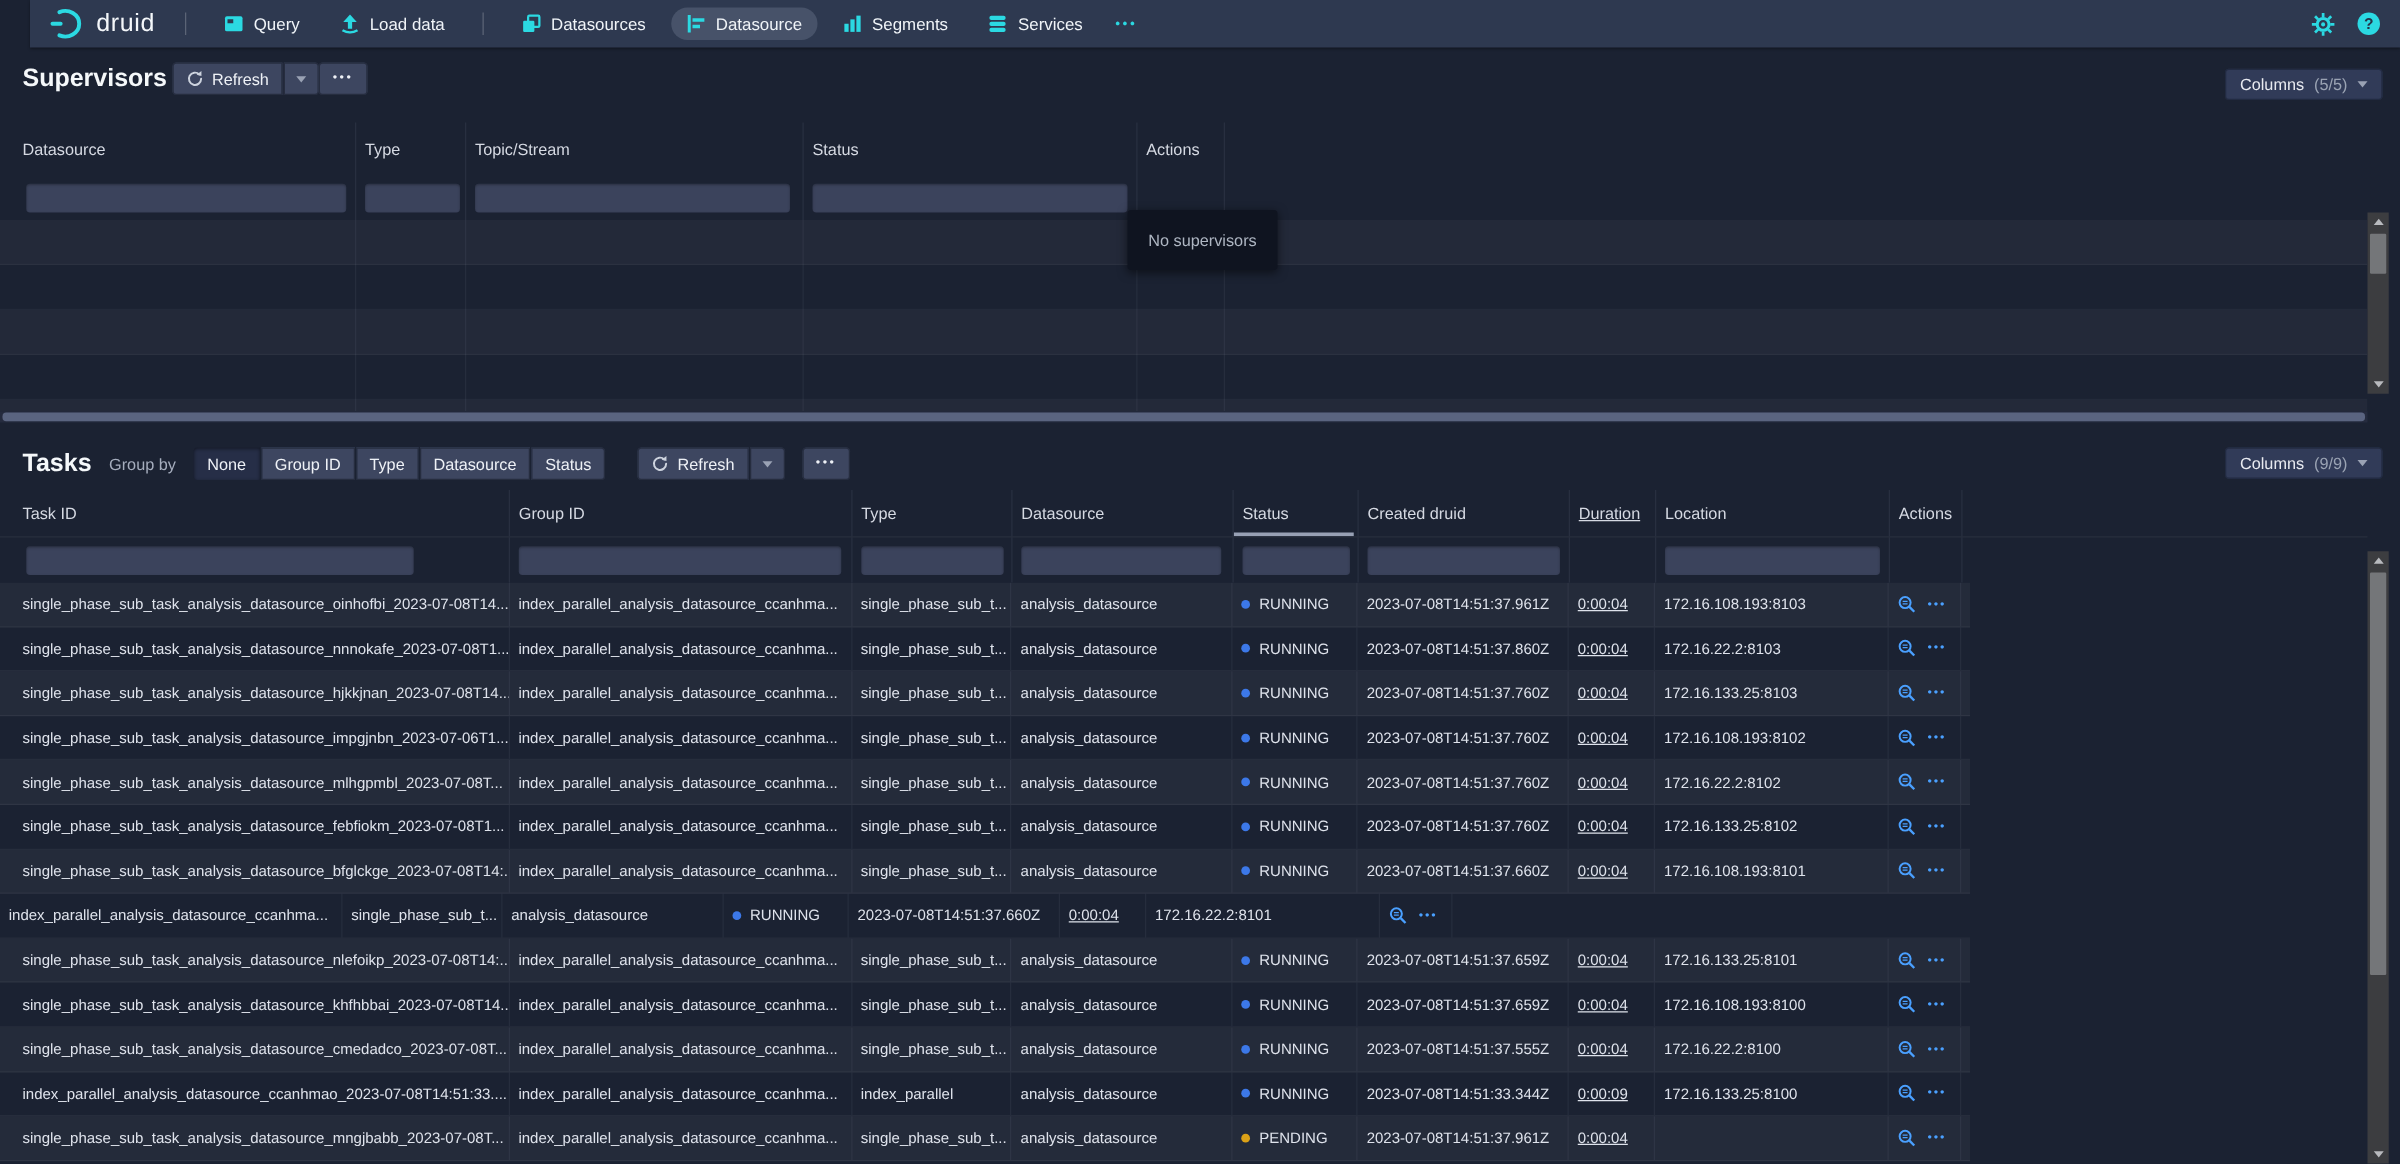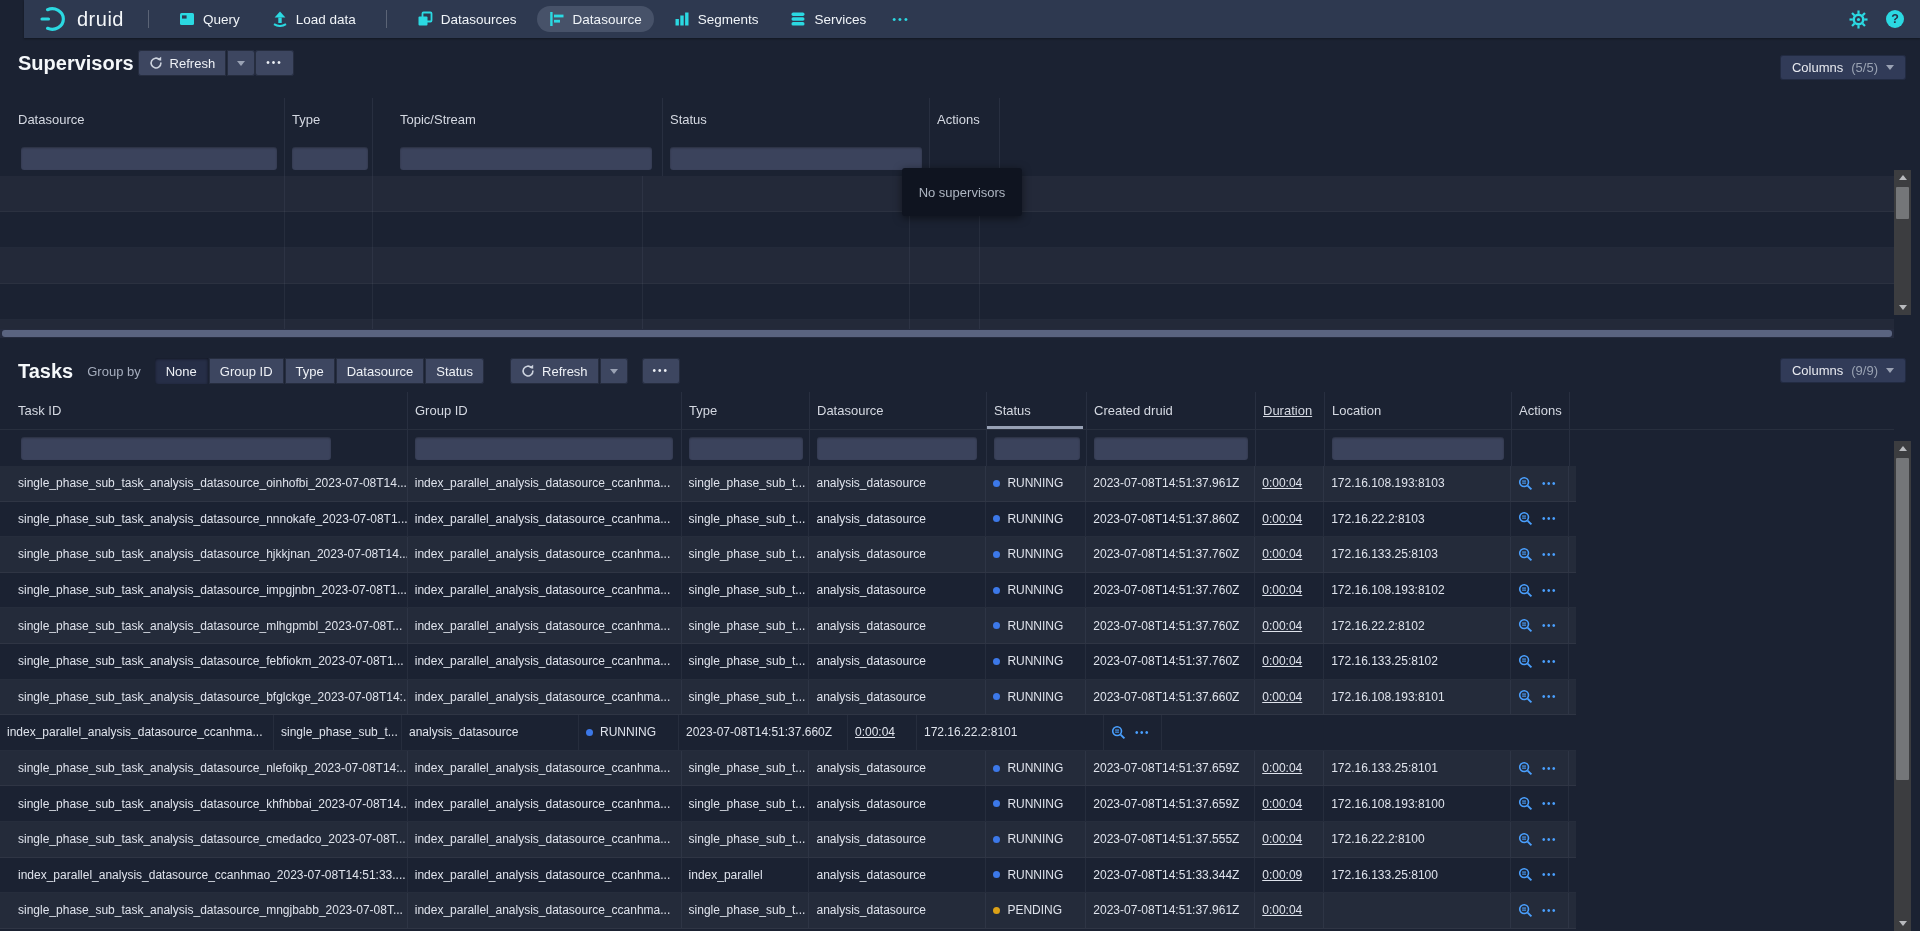--- a/index.html
+++ b/index.html
@@ -86,21 +86,21 @@
     border-right: 1px solid rgba(140,150,170,.12); }
   .filter-cell.first { padding-left: 21px; }
   .filter-cell.filler { border-right: none; flex: 1; }
   .filter-input {
     height: 23px; background: #3b435c; border: none; border-radius: 3px;
     box-shadow: inset 0 1px 2px rgba(0,0,0,.3); color: #eef1f6;
     font-family: inherit; font-size: 12px; padding: 0 8px; outline: none;
   }
 
   
-  .s0 { width: 285px; } .s1 { width: 88px; } .s2 { width: 270px; margin-left: 20px; } .s3 { width: 267px; } .s4 { width: 70px; }
+  .s0 { width: 285px; } .s1 { width: 88px; } .s2 { width: 270px; } .s3 { width: 267px; } .s4 { width: 70px; }
   
   .c0 { width: 408px; } .c1 { width: 274px; } .c2 { width: 128px; } .c3 { width: 177px; }
   .c4 { width: 100px; } .c5 { width: 169px; } .c6 { width: 69px; text-decoration: underline; } .c7 { width: 187px; } .c8 { width: 58px; }
 
   
   .sup-headers { top: 98px; height: 42px; }
   .sup-filters { top: 140px; height: 36px; }
   .sup-body { position: absolute; top: 176px; left: 0; width: 1894px; height: 153px; overflow: hidden; }
   .stripe { height: 36px; border-bottom: 1px solid rgba(255,255,255,.04); }
   .stripe.light { background: rgba(255,255,255,.035); }
@@ -474,21 +474,21 @@
           <line x1="10.2" y1="10.2" x2="14.3" y2="14.3" stroke="#4aa0ff" stroke-width="2"></line>
           <line x1="4.4" y1="5.4" x2="8.6" y2="5.4" stroke="#4aa0ff" stroke-width="1.2"></line>
           <line x1="4.4" y1="7.6" x2="8.6" y2="7.6" stroke="#4aa0ff" stroke-width="1.2"></line>
         </svg>
       </span>
       <span class="action-dots">•••</span>
     </div>
     <div class="cell filler"></div>
   </div>
       <div class="task-row even">
-    <div class="cell first c0">single_phase_sub_task_analysis_datasource_impgjnbn_2023-07-08T1...</div>
+    <div class="cell first c0">single_phase_sub_task_analysis_datasource_impgjnbn_2023-07-06T1...</div>
     <div class="cell c1">index_parallel_analysis_datasource_ccanhma...</div>
     <div class="cell c2">single_phase_sub_t...</div>
     <div class="cell c3">analysis_datasource</div>
     <div class="cell c4">
       <span class="dot" style="background: rgb(60, 120, 232);"></span>
       <span>RUNNING</span>
     </div>
     <div class="cell c5">2023-07-08T14:51:37.760Z</div>
     <div class="cell c6">0:00:04</div>
     <div class="cell c7">172.16.108.193:8102</div>

